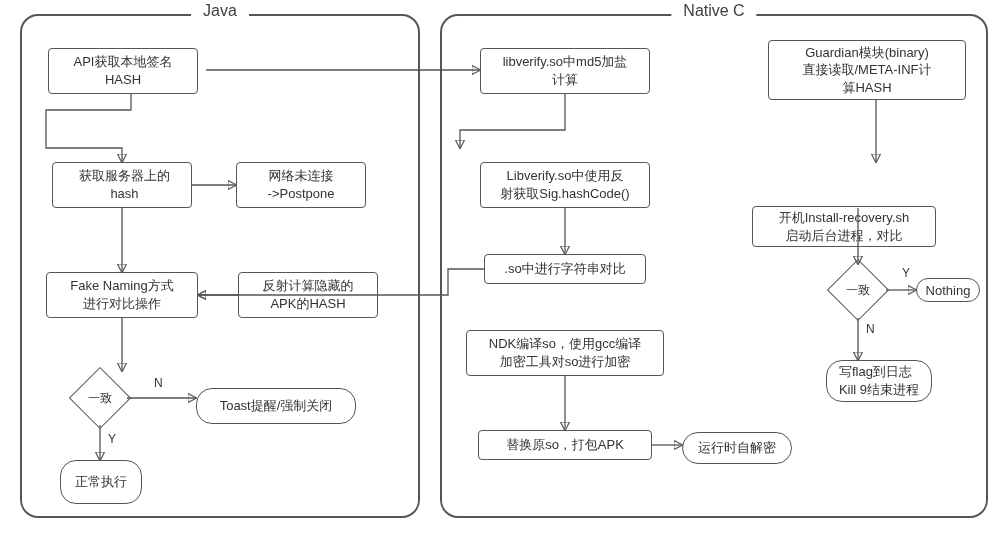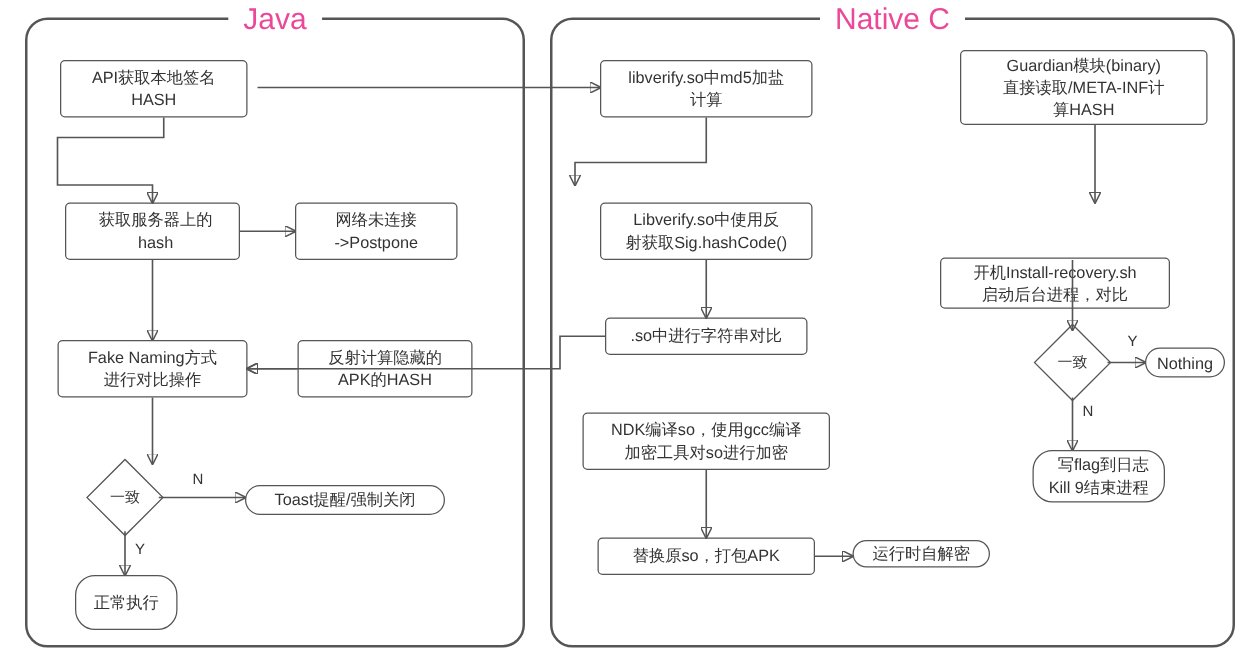--- a/index.html
+++ b/index.html
@@ -1,20 +1,20 @@
 <!DOCTYPE html>
 <html><head>
 <meta charset="utf-8">
 <style>
   * { box-sizing: border-box; margin: 0; padding: 0; }
   body { font-family: "Microsoft YaHei", Arial, sans-serif; background: #fff; width: 1000px; height: 535px; position: relative; }
   .panel { position: absolute; border: 2px solid #555; border-radius: 18px; }
-  .panel-title { position: absolute; top: -14px; left: 50%; transform: translateX(-50%); background: #fff; padding: 0 12px; font-size: 24px; color: #ec4899; }
+  .panel-title { position: absolute; top: -14px; left: 50%; transform: translateX(-50%); background: #fff; padding: 0 12px; font-size: 16px; color: #404040; }
   .box { position: absolute; border: 1.5px solid #555; border-radius: 4px; padding: 6px 8px; font-size: 13px; color: #333; text-align: center; display: flex; align-items: center; justify-content: center; line-height: 1.35; background: #fff; }
-  .pill { position: absolute; border: 1.5px solid #555; border-radius: 16px; padding: 4px 10px; font-size: 13px; color: #333; background: #fff; text-align: right; display: flex; align-items: center; justify-content: center; }
+  .pill { position: absolute; border: 1.5px solid #555; border-radius: 16px; padding: 4px 10px; font-size: 13px; color: #333; background: #fff; text-align: left; display: flex; align-items: center; justify-content: center; }
   .diamond { position: absolute; width: 60px; height: 60px; }
   .diamond .shape { position: absolute; left: 50%; top: 50%; width: 44px; height: 44px; border: 1.5px solid #555; background: #fff; transform: translate(-50%, -50%) rotate(45deg); }
   .diamond .lbl { position: absolute; left: 50%; top: 50%; transform: translate(-50%, -50%); font-size: 12px; color: #333; }
   .ynlabel { position: absolute; font-size: 12px; color: #333; }
   svg.conn { position: absolute; left: 0; top: 0; width: 1000px; height: 535px; pointer-events: none; }
   svg.conn line, svg.conn path { stroke: #555; stroke-width: 1.3; fill: none; }
 </style>
 </head>
 <body>
 
@@ -32,29 +32,29 @@
 <div class="box" style="left:46px; top:272px; width:152px; height:46px;">Fake Naming方式<br>进行对比操作</div>
 <div class="box" style="left:238px; top:272px; width:140px; height:46px;">反射计算隐藏的<br>APK的HASH</div>
 
 <div class="diamond" style="left:70px; top:368px;">
   <div class="shape"></div>
   <div class="lbl">一致</div>
 </div>
 <div class="ynlabel" style="left:154px; top:376px;">N</div>
 <div class="ynlabel" style="left:108px; top:432px;">Y</div>
 
-<div class="pill" style="left:196px; top:388px; width:160px; height:24px;">Toast提醒/强制关闭</div>
+<div class="pill" style="left:196px; top:388px; width:160px; height:36px;">Toast提醒/强制关闭</div>
 <div class="pill" style="left:60px; top:460px; width:82px; height:44px;">正常执行</div>
 
 <div class="box" style="left:480px; top:48px; width:170px; height:46px;">libverify.so中md5加盐<br>计算</div>
 <div class="box" style="left:480px; top:162px; width:170px; height:46px;">Libverify.so中使用反<br>射获取Sig.hashCode()</div>
 <div class="box" style="left:484px; top:254px; width:162px; height:30px;">.so中进行字符串对比</div>
 <div class="box" style="left:466px; top:330px; width:198px; height:46px;">NDK编译so，使用gcc编译<br>加密工具对so进行加密</div>
 <div class="box" style="left:478px; top:430px; width:174px; height:30px;">替换原so，打包APK</div>
-<div class="pill" style="left:682px; top:432px; width:110px; height:22px;">运行时自解密</div>
+<div class="pill" style="left:682px; top:432px; width:110px; height:32px;">运行时自解密</div>
 
 <div class="box" style="left:768px; top:40px; width:198px; height:60px;">Guardian模块(binary)<br>直接读取/META-INF计<br>算HASH</div>
 <div class="box" style="left:752px; top:162px; width:184px; height:41px;margin-top:44px;">开机Install-recovery.sh<br>启动后台进程，对比</div>
 
 <div class="diamond" style="left:828px; top:260px;">
   <div class="shape"></div>
   <div class="lbl">一致</div>
 </div>
 <div class="ynlabel" style="left:902px; top:266px;">Y</div>
 <div class="ynlabel" style="left:866px; top:322px;">N</div>

